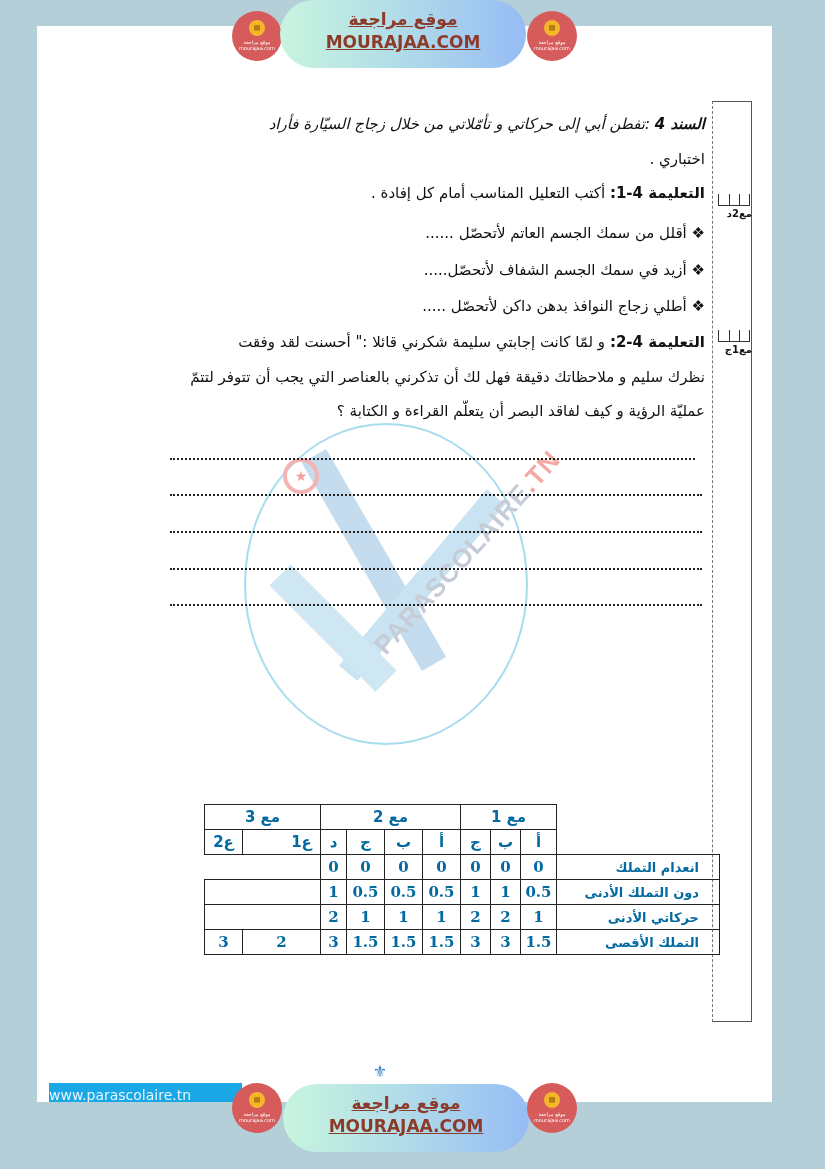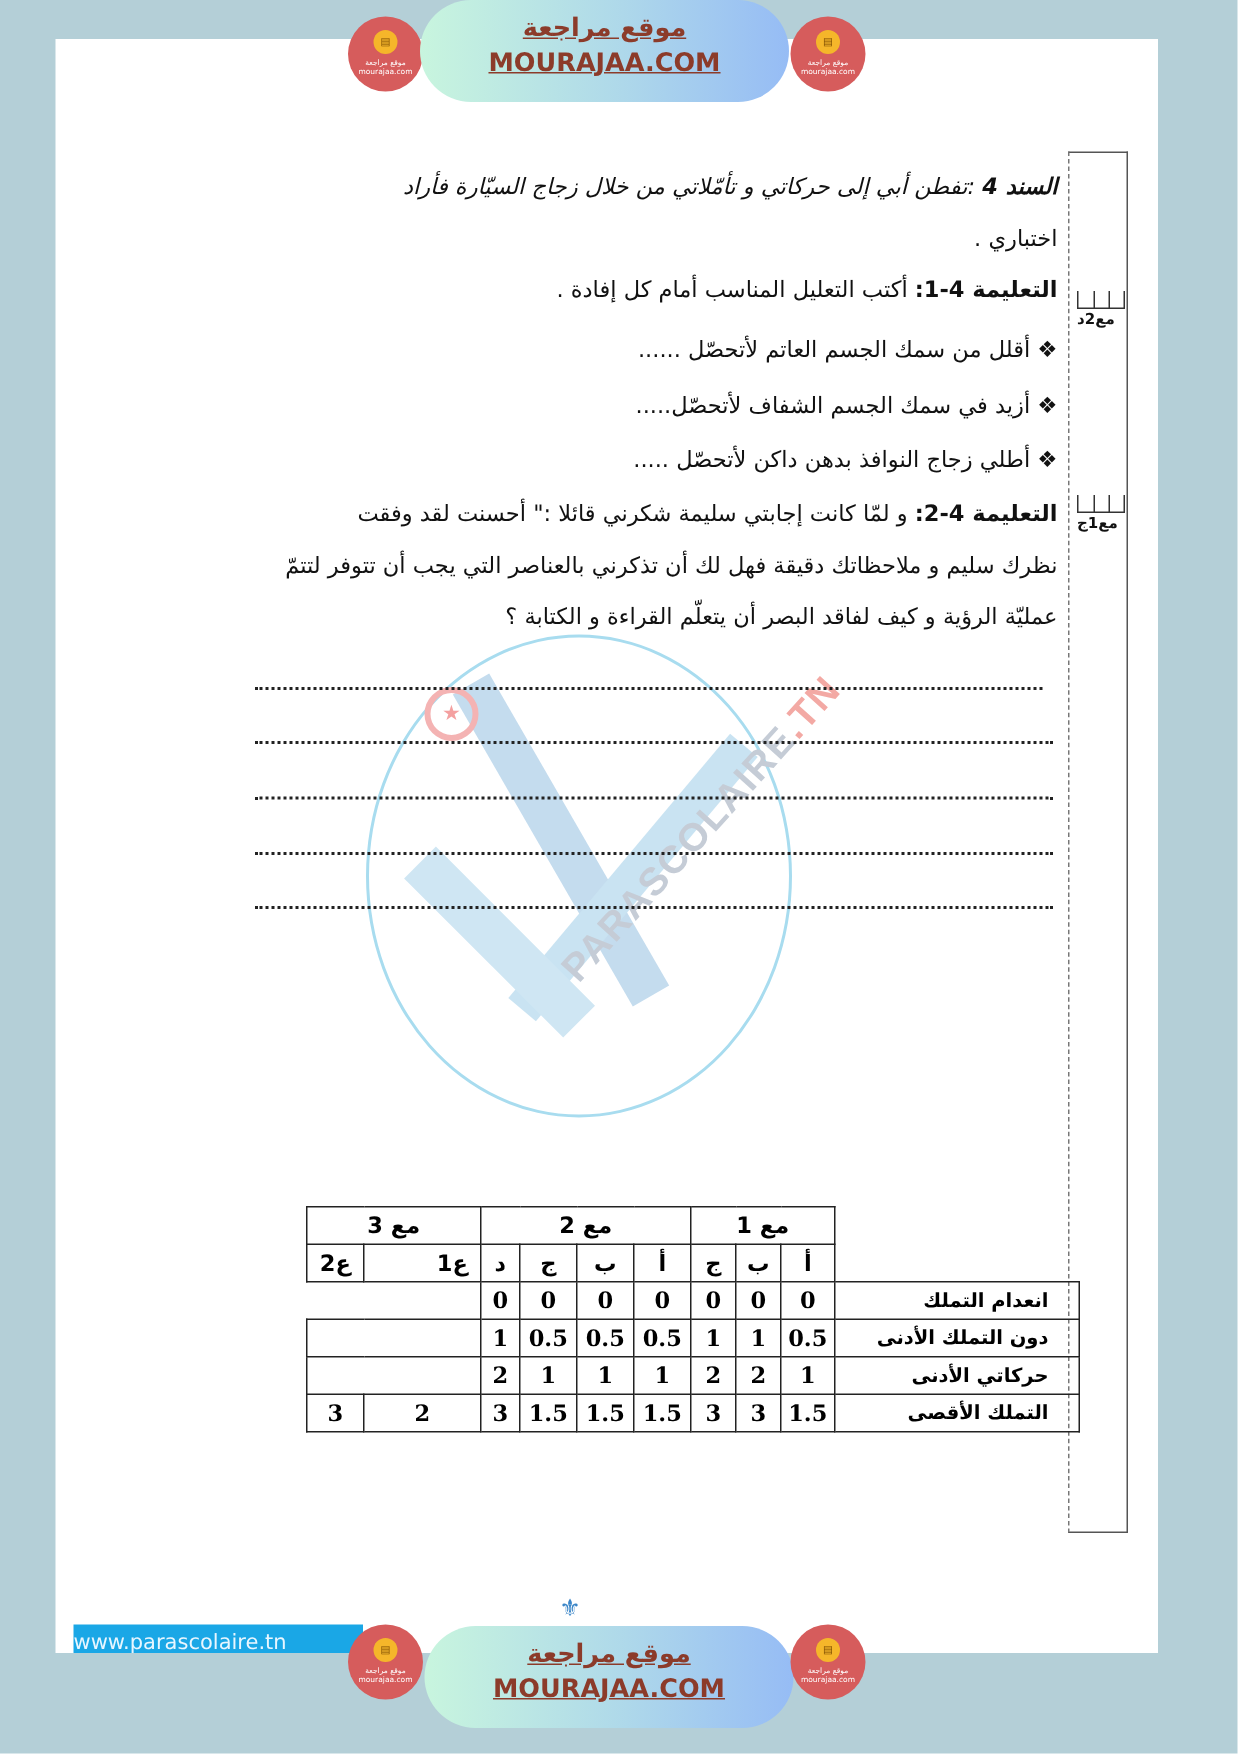--- a/index.html
+++ b/index.html
@@ -62,27 +62,27 @@
     position:absolute; left:718px; width:32px; height:12px;
     border-left:1px solid #333; border-bottom:1px solid #333;
     box-sizing:border-box;
     background:
       linear-gradient(#333,#333) 10px 0/1px 12px no-repeat,
       linear-gradient(#333,#333) 20px 0/1px 12px no-repeat,
       linear-gradient(#333,#333) 30px 0/1px 12px no-repeat;
   }
   .tick-label {
     position:absolute; left:718px; width:34px; font-size:10px; font-weight:bold;
-    text-align:left; color:#111; direction:rtl;
+    text-align:right; color:#111; direction:rtl;
   }
 
   
   table.rubric {
     position:absolute; left:204px; top:804px; border-collapse:collapse;
-    font-family:"DejaVu Serif", serif; font-weight:bold; font-size:15px; color:#000000;
+    font-family:"DejaVu Serif", serif; font-weight:bold; font-size:15px; color:#0369a1;
   }
   table.rubric td {
     border:1px solid #222; text-align:center; height:24px; padding:0;
   }
   table.rubric td.lbl {
     text-align:right; direction:rtl; font-family:"DejaVu Sans", sans-serif;
     font-size:13px; padding-right:20px; width:142px;
   }
   table.rubric td.empty { border:none; }
   table.rubric td.hdr { font-family:"DejaVu Sans", sans-serif; }

